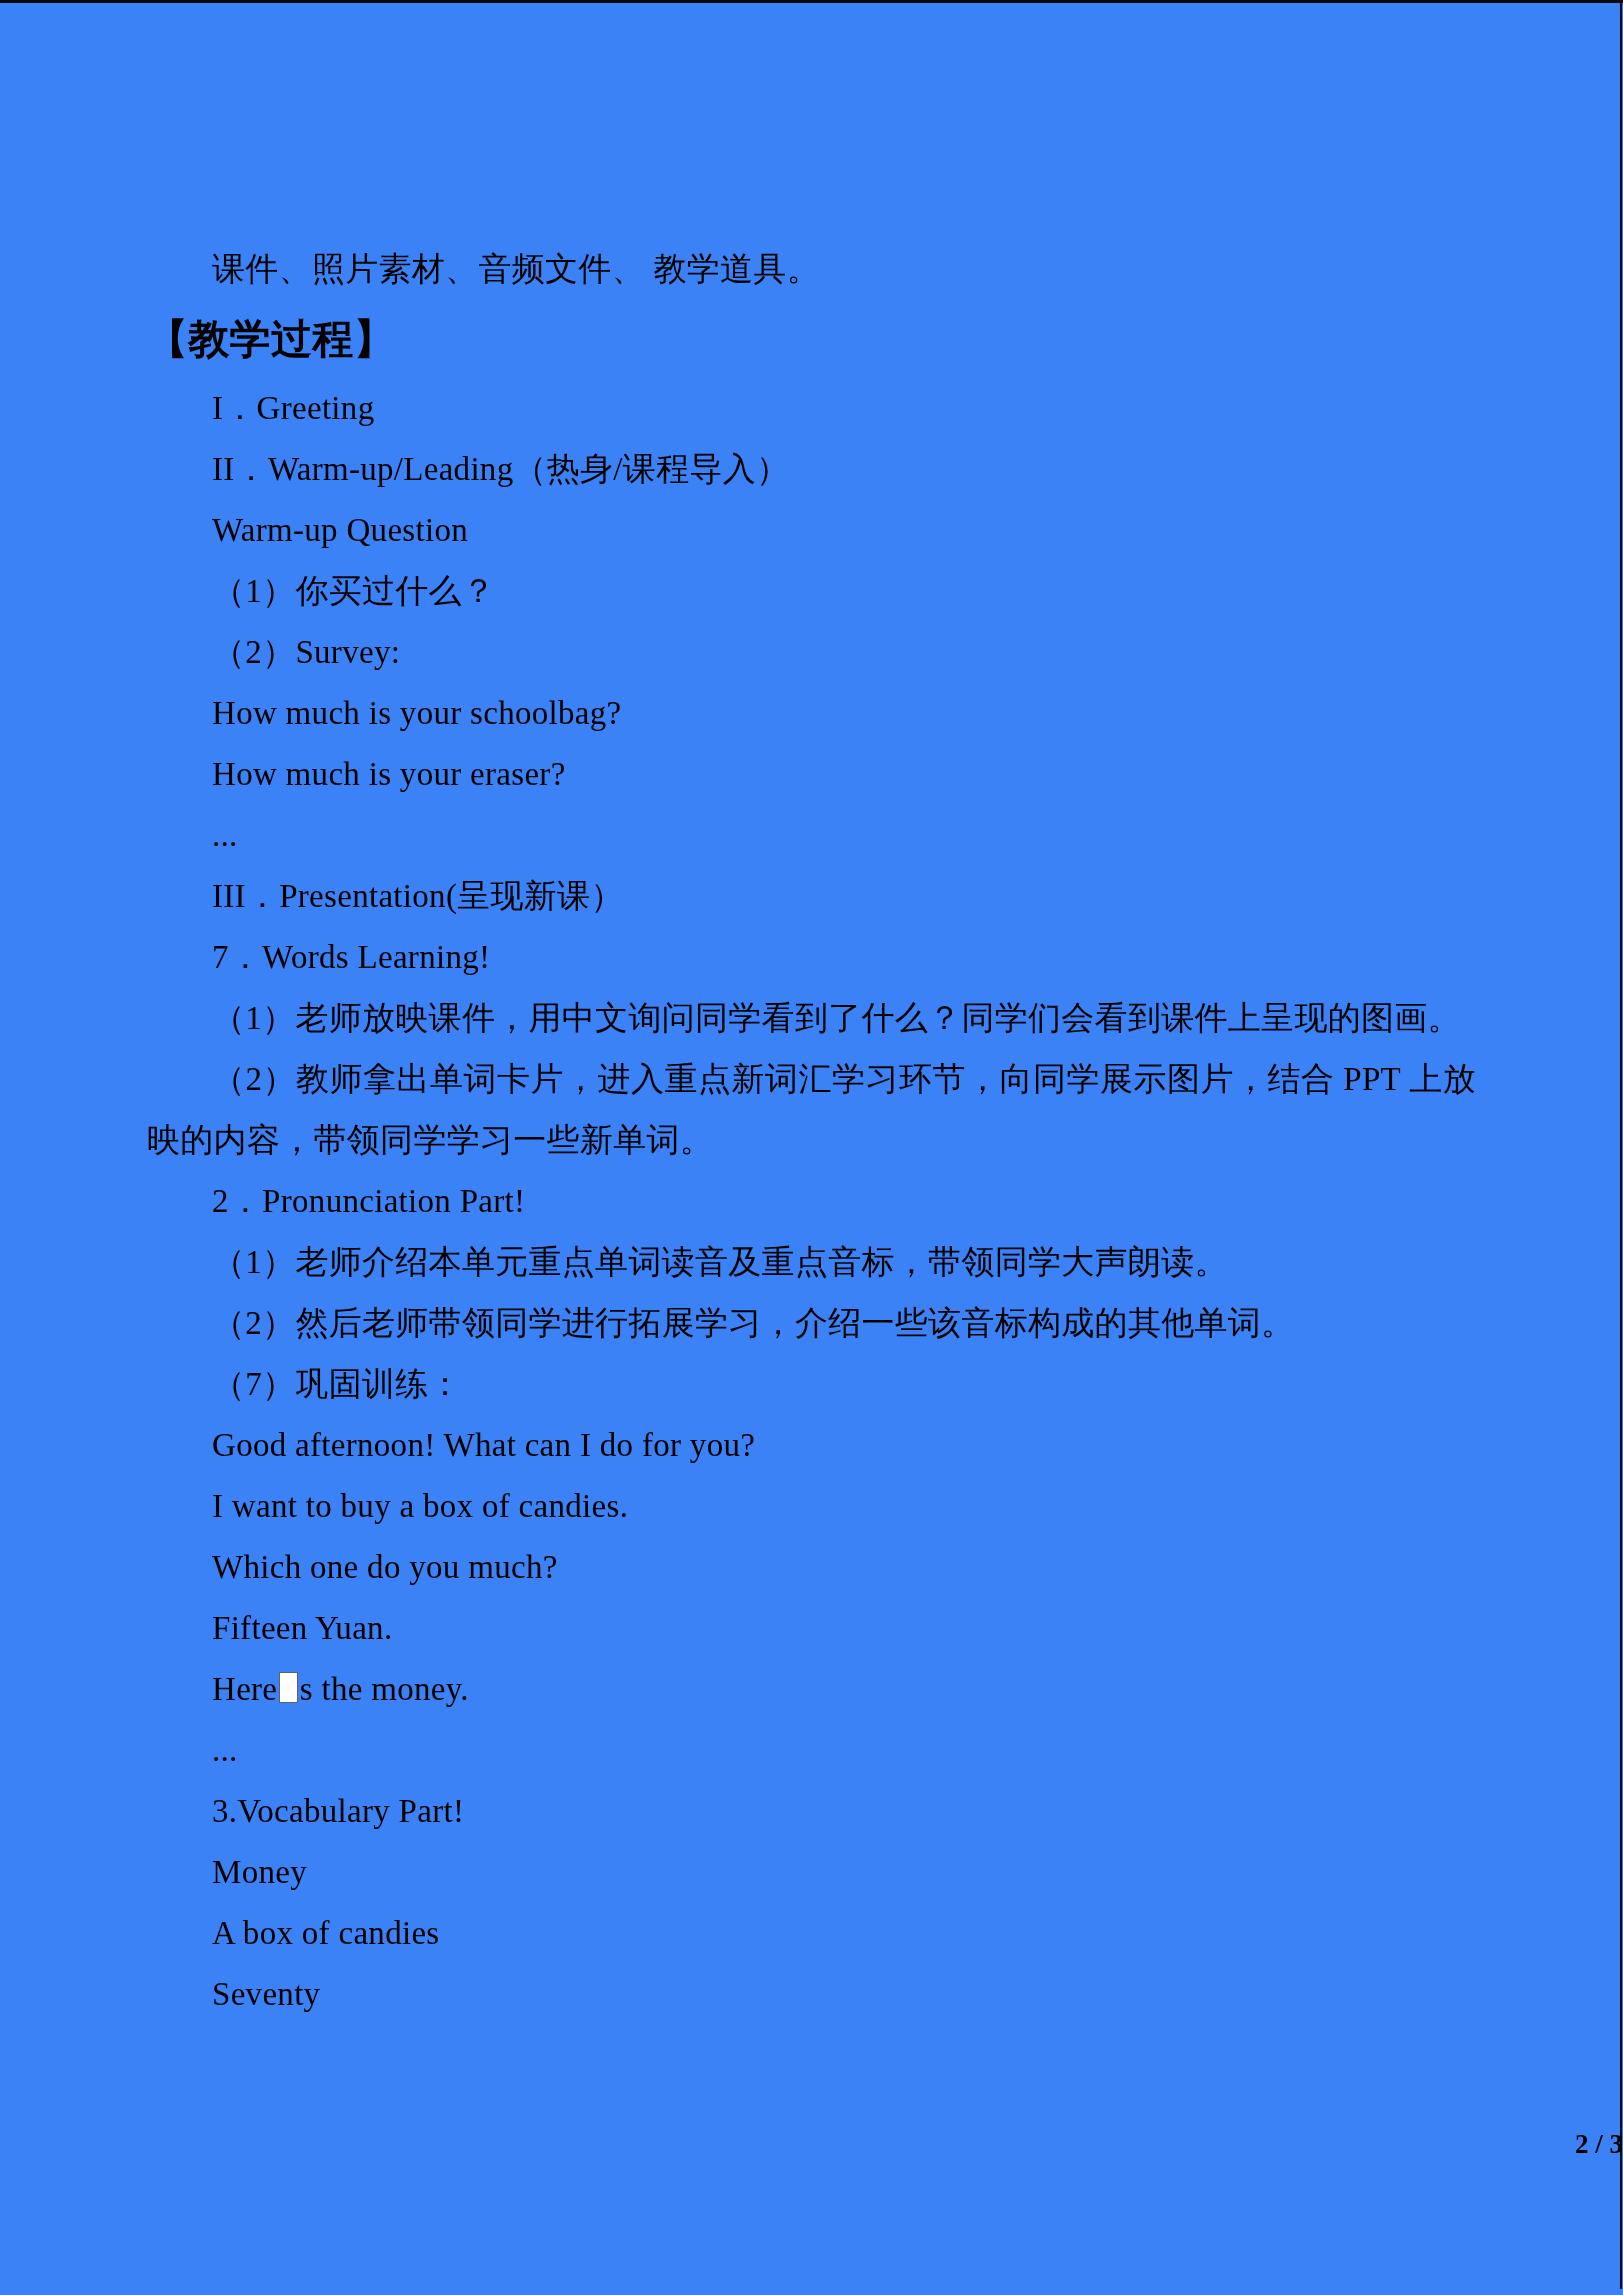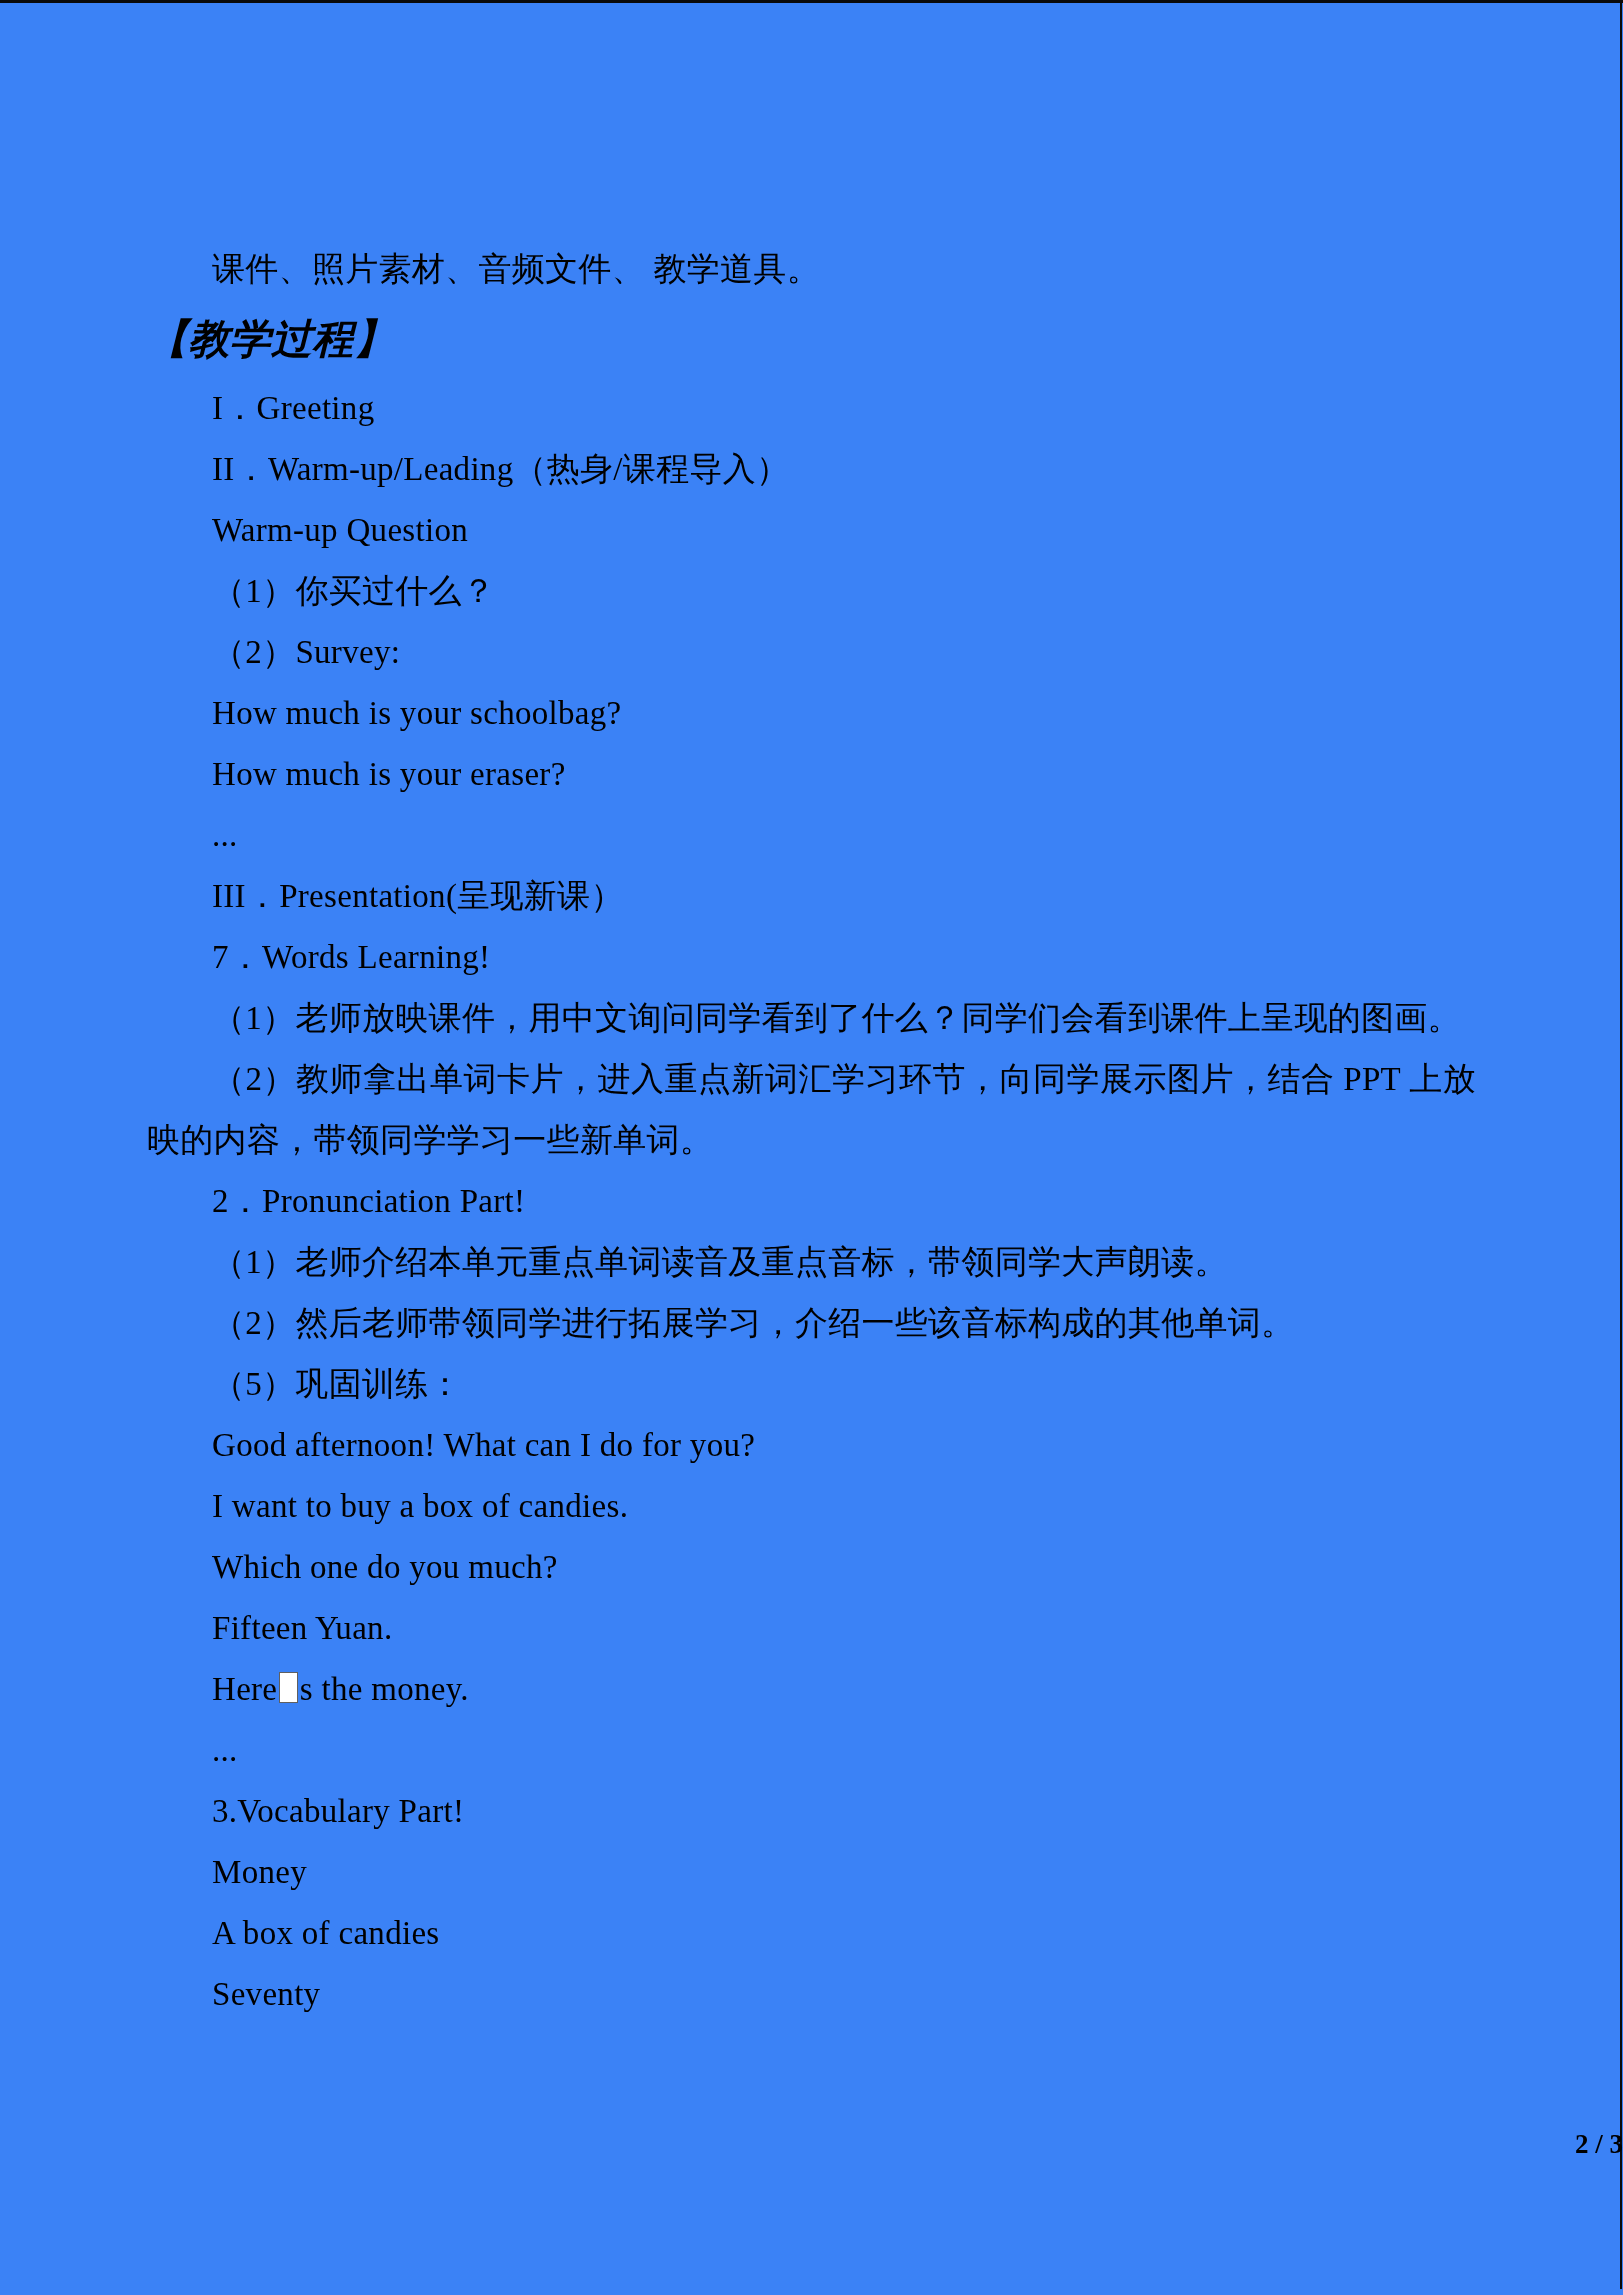--- a/index.html
+++ b/index.html
@@ -30,21 +30,20 @@
     line-height: 61px;
     letter-spacing: 0.3px;
   }
   .line.indent { text-indent: 65px; }
   .line.stretch { text-align: justify; text-align-last: justify; }
   .line.heading {
     font-size: 41px;
     line-height: 78px;
     font-weight: bold;
     text-indent: 0;
-    font-style: italic;
   }
   .tofu {
     display: inline-block;
     width: 16.4px; height: 29px;
     border: 1.4px solid #606060;
     margin: 0 2px;
     vertical-align: -3.4px;
     background: #ffffff;
   }
   .footer {
@@ -75,21 +74,21 @@
       <div class="line indent">How much is your eraser?</div>
       <div class="line indent">...</div>
       <div class="line indent">III．Presentation(呈现新课）</div>
       <div class="line indent">7．Words Learning!</div>
       <div class="line indent">（1）老师放映课件，用中文询问同学看到了什么？同学们会看到课件上呈现的图画。</div>
       <div class="line indent stretch">（2）教师拿出单词卡片，进入重点新词汇学习环节，向同学展示图片，结合 PPT 上放</div>
       <div class="line">映的内容，带领同学学习一些新单词。</div>
       <div class="line indent">2．Pronunciation Part!</div>
       <div class="line indent">（1）老师介绍本单元重点单词读音及重点音标，带领同学大声朗读。</div>
       <div class="line indent">（2）然后老师带领同学进行拓展学习，介绍一些该音标构成的其他单词。</div>
-      <div class="line indent">（5）巩固训练：</div>
+      <div class="line indent">（7）巩固训练：</div>
       <div class="line indent">Good afternoon! What can I do for you?</div>
       <div class="line indent">I want to buy a box of candies.</div>
       <div class="line indent">Which one do you much?</div>
       <div class="line indent">Fifteen Yuan.</div>
       <div class="line indent"><span>Here</span><span class="tofu"></span><span>s the money.</span></div>
       <div class="line indent">...</div>
       <div class="line indent">3.Vocabulary Part!</div>
       <div class="line indent">Money</div>
       <div class="line indent">A box of candies</div>
       <div class="line indent">Seventy</div>

